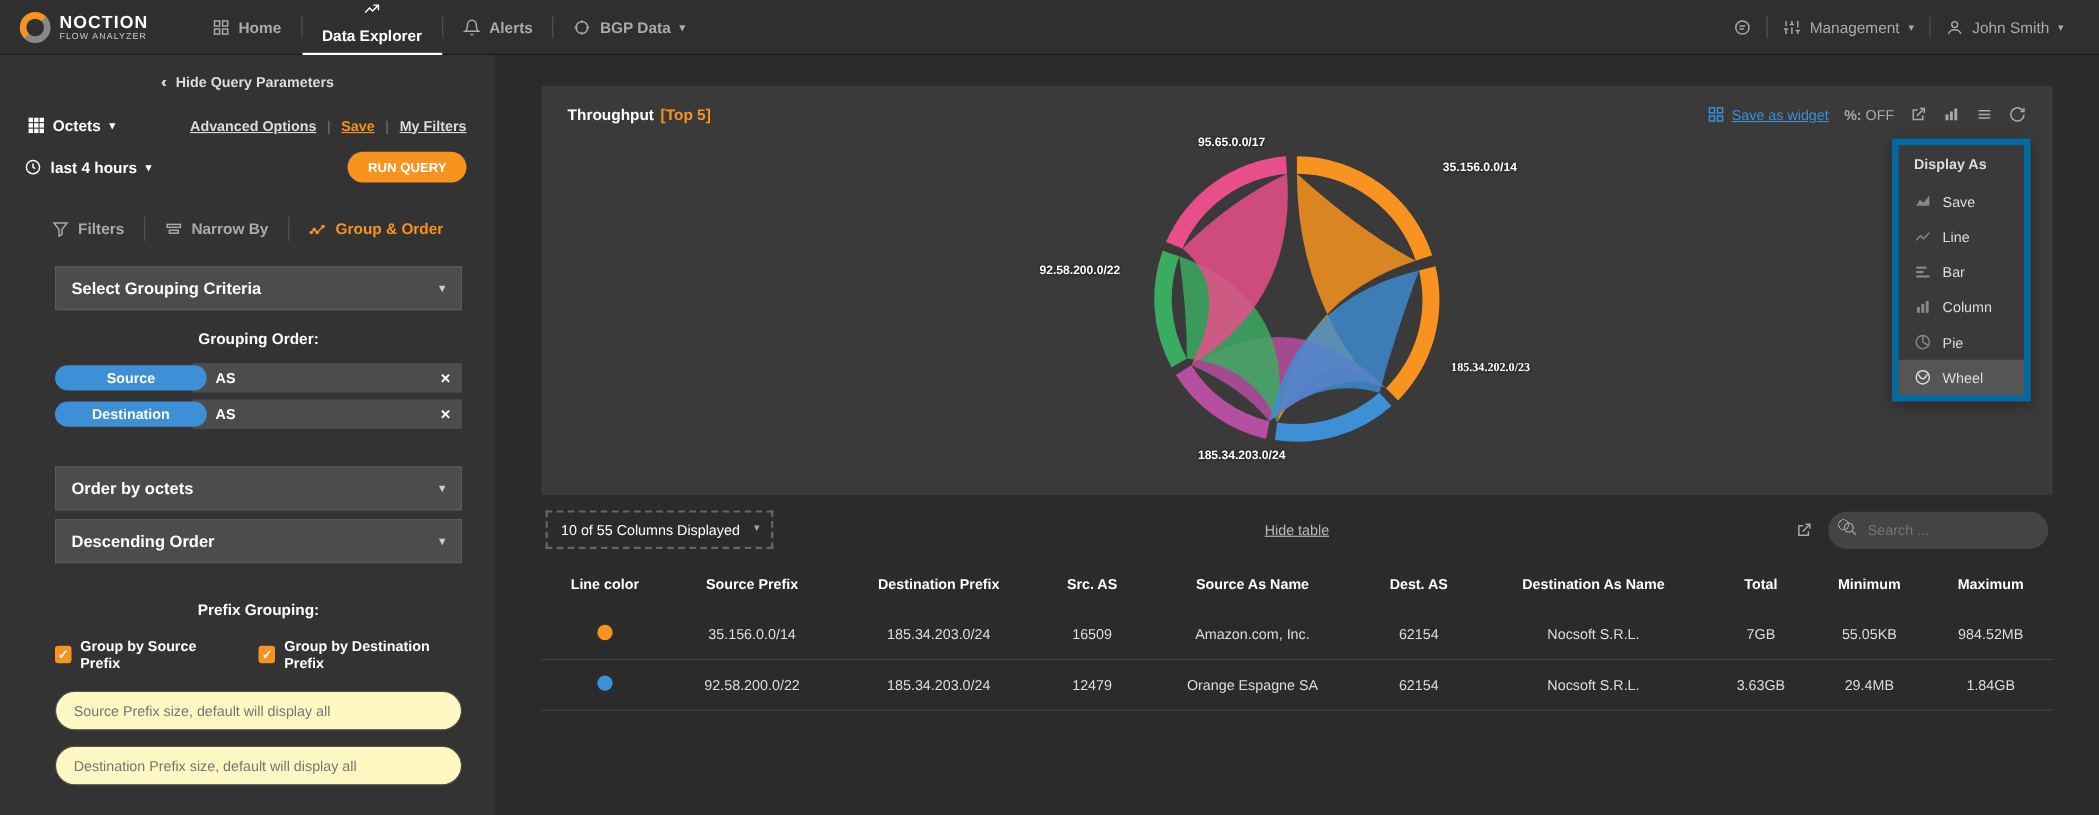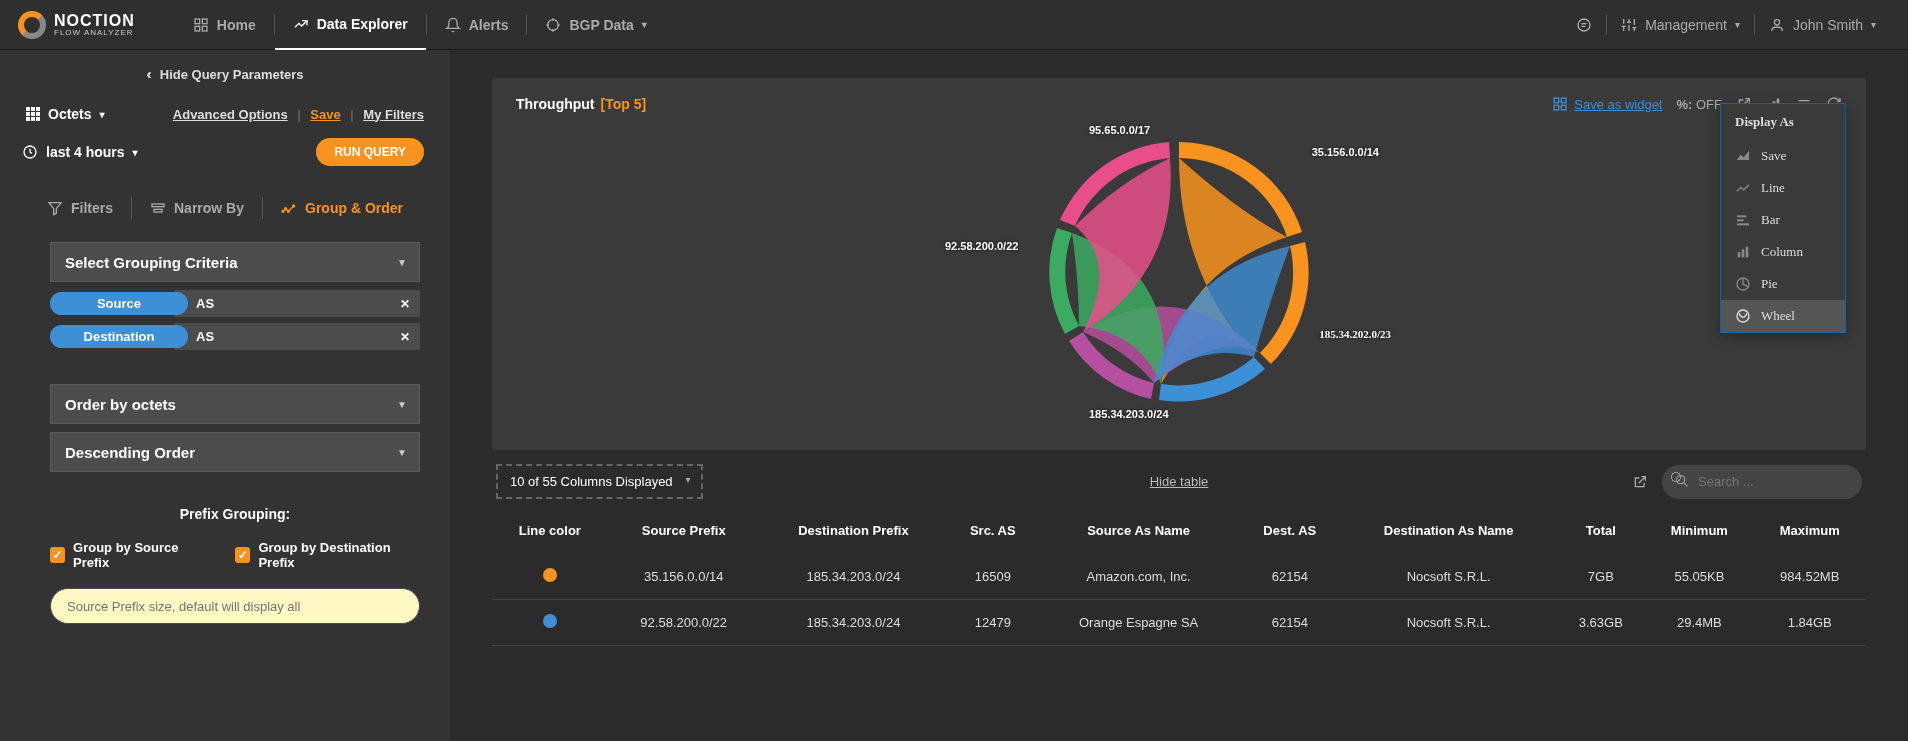--- a/index.html
+++ b/index.html
@@ -8,21 +8,21 @@
   
   .topnav { height:50px; background:#2f2f2f; border-bottom:1px solid #1a1a1a; display:flex; align-items:center; padding:0 18px; }
   .logo { display:flex; align-items:center; gap:8px; color:#fff; }
   .logo-icon { width:28px; height:28px; border-radius:50%; background:linear-gradient(135deg,#f7931e 50%, #888 50%); position:relative; }
   .logo-icon::after{ content:''; position:absolute; inset:6px; border-radius:50%; background:#2f2f2f;}
   .logo-text { display:flex; flex-direction:column; line-height:1; }
   .logo-text .brand { font-weight:bold; font-size:16px; letter-spacing:1px; color:#fff;}
   .logo-text .sub { font-size:8px; letter-spacing:1px; color:#ccc;}
   .nav-items { display:flex; gap:0; margin-left:40px; align-items:center; }
   .nav-item { display:flex; align-items:center; gap:8px; padding:0 18px; height:50px; color:#aaa; cursor:pointer; font-weight:600; font-size:14px;}
-  .nav-item.active { color:#fff; border-bottom:2px solid #fff; }
+  .nav-item.active { color:#fff; border-bottom:2px solid #fff;flex-direction:column; }
   .nav-sep { width:1px; height:20px; background:#555; }
   .nav-right { margin-left:auto; display:flex; align-items:center; gap:0;}
   .nav-right .nav-item { padding:0 14px; font-size:14px; font-weight:normal;}
   .icon-sm { width:16px; height:16px; flex-shrink:0; }
 
   
   .page-body { display:flex; height:calc(741px - 50px); }
   
   
   .sidebar { width:450px; background:#333333; display:flex; flex-direction:column; padding:0; overflow:hidden;}
@@ -61,21 +61,21 @@
   .chart-card { padding:18px 24px; position:relative;}
   .chart-header { display:flex; justify-content:space-between; align-items:center; }
   .ct-left { display:flex; gap:6px; font-size:14px;}
   .ct-left .t { color:#fff; font-weight:700;}
   .ct-left .top5 { color:#f7931e; font-weight:600;}
   .ct-right { display:flex; align-items:center; gap:14px; color:#aaa;}
   .save-widget { color:#3d8fd6; text-decoration:underline; font-size:13px; cursor:pointer; display:flex; align-items:center; gap:6px;}
   .pct-off { color:#aaa; font-size:13px;}
   .tool-ic { width:16px; height:16px; cursor:pointer;}
   
-  .display-pop { position:absolute; right:20px; top:25px; width:126px; background:#3a3a3a; border:1px solid #0369a1; z-index:10; box-shadow:0 4px 12px rgba(0,0,0,.3);font-family:Liberation Serif, serif;}
+  .display-pop { position:absolute; right:20px; top:48px; width:126px; background:#3a3a3a; border:6px solid #0369a1; z-index:10; box-shadow:0 4px 12px rgba(0,0,0,.3);}
   .display-pop .h { padding:10px 14px; color:#ddd; font-size:13px; font-weight:600;}
   .display-pop .opt { padding:8px 14px; display:flex; align-items:center; gap:10px; color:#ddd; font-size:13px; cursor:pointer;}
   .display-pop .opt.sel { background:#555;}
   
   .chart-area { height:320px; display:flex; align-items:center; justify-content:center; position:relative;}
   .chord { width:300px; height:300px; position:relative;}
   .chord svg { width:100%; height:100%;}
   .chord-label { position:absolute; color:#fff; font-size:11px; font-weight:600; text-shadow:0 0 3px rgba(0,0,0,.8); white-space:nowrap; }
   
   .columns-bar { display:flex; align-items:center; justify-content:space-between; margin-top:14px; padding:0 4px;}
@@ -247,20 +247,21 @@
             <circle cx="19" cy="9" r="1.5" fill="#f7931e"></circle>
           </svg>
         <span>Group &amp; Order</span>
       </div>
     </div>
     <div class="side-content">
       <div class="dropdown">
         <span>Select Grouping Criteria</span>
           <span class="cd">▼</span>
       </div>
+      <div class="sect-title">Grouping Order:</div>
       <div>
         <div class="chip-row">
           <div class="chip-blue">Source</div>
           <div class="chip-gray">
               <span>AS</span>
               <span class="x">✕</span>
             </div>
         </div>
         <div class="chip-row">
           <div class="chip-blue">Destination</div>
@@ -284,20 +285,21 @@
         <label class="chk">
             <span class="box">✓</span>
             <span>Group by Source Prefix</span>
           </label>
         <label class="chk">
             <span class="box">✓</span>
             <span>Group by Destination Prefix</span>
           </label>
       </div>
       <input class="side-input" placeholder="Source Prefix size, default will display all" style="">
+      <input class="side-input" style="margin-top: 6px;" placeholder="Destination Prefix size, default will display all">
     </div>
   </div>
 
   <div class="main">
     <div class="card chart-card">
       <div class="chart-header">
         <div class="ct-left">
           <span class="t">Throughput</span>
           <span class="top5">[Top 5]</span>
         </div>

